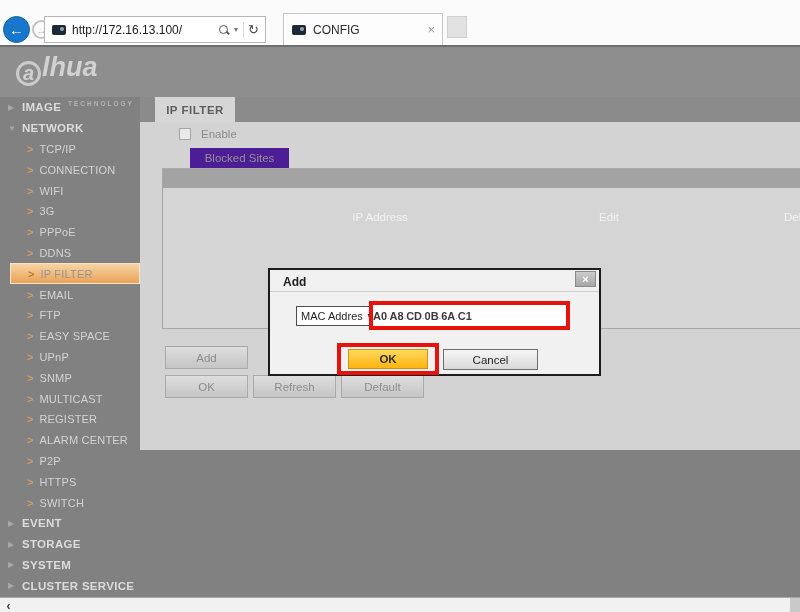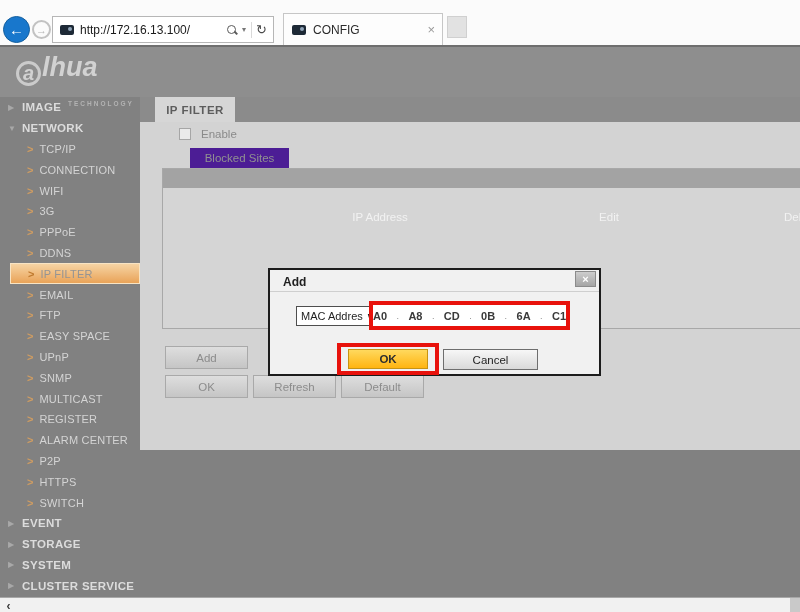--- a/index.html
+++ b/index.html
@@ -7,21 +7,21 @@
   body { position:relative; background:#818181; font-family:"Liberation Sans", sans-serif; }
 
   
   .browser { position:absolute; left:0; top:0; width:800px; height:45px; background:#fbfbfb; }
   .btn-back { position:absolute; left:3px; top:16px; width:27px; height:27px; border-radius:50%;
               background:#1877cc; border:1px solid #135f9e; display:flex; align-items:center; justify-content:center;
               color:#fff; font-size:15px; font-weight:bold; }
   .btn-fwd  { position:absolute; left:32px; top:20px; width:19px; height:19px; border-radius:50%;
               background:#fbfbfb; border:2px solid #c2c2c2; display:flex; align-items:center; justify-content:center;
               color:#b5b5b5; font-size:11px; font-weight:bold; }
-  .addressbar { position:absolute; left:52px; top:16px; width:222px; height:27px; background:#fff;
+  .addressbar { position:absolute; left:44px; top:16px; width:222px; height:27px; background:#fff;
                 border:1px solid #b6b6b6; display:flex; align-items:center; }
   .favicon { display:inline-block; width:14px; height:10px; background:#1d2936; border-radius:2px; position:relative; flex:0 0 auto; }
   .favicon::after { content:""; position:absolute; right:2px; top:2px; width:4px; height:4px; border-radius:50%; background:#8fa3b8; }
   .addressbar .favicon { margin:0 6px 0 7px; }
   .url { font-size:12px; color:#1a1a1a; white-space:nowrap; flex:1 1 auto; }
   .search-glyph { position:relative; width:12px; height:12px; margin-right:4px; flex:0 0 auto; }
   .search-glyph::before { content:""; position:absolute; left:1px; top:1px; width:7px; height:7px;
                           border:1.5px solid #5a5a5a; border-radius:50%; }
   .search-glyph::after { content:""; position:absolute; left:8px; top:8px; width:4px; height:1.5px;
                          background:#5a5a5a; transform:rotate(45deg); }
@@ -95,21 +95,21 @@
   .modal-titlebar { position:absolute; left:0; top:0; width:100%; height:22px; border-bottom:1px solid #cfcfcf; }
   .modal-close { position:absolute; left:305px; top:1px; width:21px; height:16px;
                  background:linear-gradient(#cdcdcd,#a5a5a5); border:1px solid #8b8b8b;
                  color:#fff; font-size:11px; font-weight:bold; display:flex; align-items:center; justify-content:center; }
   .mac-select { position:absolute; left:26px; top:36px; width:82px; height:20px; background:#fff;
                 border:1px solid #4e4e4e; display:flex; align-items:center; font-size:11px; color:#1f1f1f; }
   .mac-select .val { flex:1 1 auto; padding-left:4px; white-space:nowrap; overflow:hidden; }
   .mac-select .chev { flex:0 0 auto; padding-right:3px; font-size:10px; color:#222; font-weight:bold; }
   .red-frame { border:4px solid #e8120c; }
   .mac-frame { position:absolute; left:99px; top:31px; width:201px; height:29px; }
-  .mac-field { width:100%; height:100%; background:#fff; display:flex; align-items:center; justify-content:space-between; }
+  .mac-field { width:100%; height:100%; background:#fff; display:flex; align-items:center; justify-content:flex-start; }
   .mac-seg { font-size:11px; font-weight:bold; color:#3a3a3a; }
   .mac-dot { font-size:9px; color:#8a8a8a; }
   .ok-frame { position:absolute; left:67px; top:73px; width:102px; height:32px; }
   .btn-ok { position:absolute; left:7px; top:2px; width:80px; height:20px;
             background:linear-gradient(#ffd95e,#ffb410); border:1px solid #c79312;
             color:#2e2e2e; font-size:11.5px; font-weight:bold; display:flex; align-items:center; justify-content:center; }
   .btn-cancel { position:absolute; left:173px; top:79px; width:95px; height:21px;
                 background:linear-gradient(#f7f7f7,#d9d9d9); border:1px solid #6e6e6e;
                 color:#1f1f1f; font-size:11.5px; display:flex; align-items:center; justify-content:center; }
 

